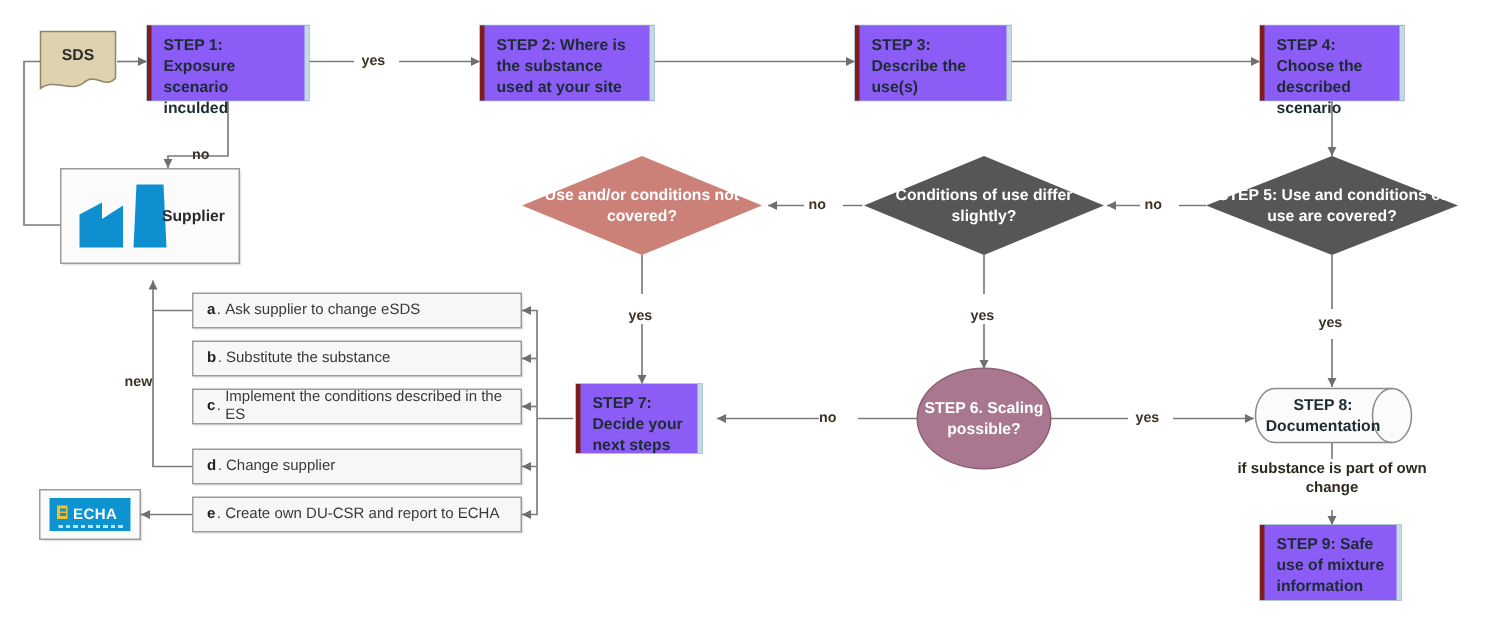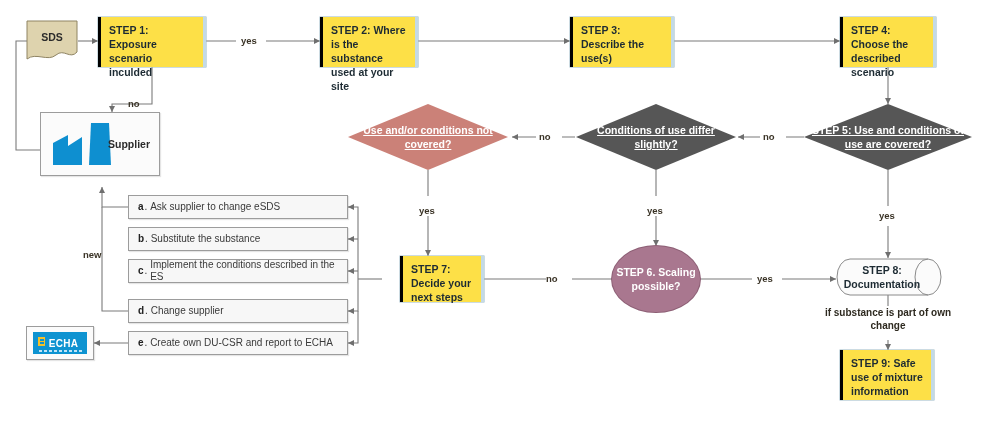--- a/index.html
+++ b/index.html
@@ -4,36 +4,36 @@
 <style>
   html,body{margin:0;padding:0;background:#ffffff;}
   body{font-family:"Liberation Sans", sans-serif;}
   #canvas{position:relative;width:1000px;height:428px;background:#ffffff;overflow:hidden;}
   #wires{position:absolute;left:0;top:0;width:1000px;height:428px;}
 
   .node{position:absolute;box-sizing:border-box;}
 
   
   .stepbox{
-    background:#fde047;
-    border-left:3px solid #000000;
+    background:#8b5cf6;
+    border-left:3px solid #7f1d1d;
     border-right:3px solid #c3dae6;
     color:#1d2b33;
     font-size:10.5px;
     font-weight:bold;
     line-height:14px;
     padding:6px 7px 4px 8px;
     box-shadow:0 0 0 0.5px #9ab7c6;
   }
 
   
   .diamond{display:flex;align-items:center;justify-content:center;}
   .diamond .dlabel{
     position:relative;z-index:2;color:#ffffff;font-size:10.5px;font-weight:bold;
-    line-height:14px;text-align:center;width:100%;text-decoration:underline;
+    line-height:14px;text-align:center;width:100%;
   }
   .dshape{position:absolute;left:0;top:0;width:100%;height:100%;z-index:1;}
 
   
   .ellipse{
     border-radius:50%;
     background:#a9778f;
     display:flex;align-items:center;justify-content:center;
     color:#ffffff;font-size:10.5px;font-weight:bold;line-height:14px;text-align:center;
     box-shadow:0 0 0 1px #8d5f75;
@@ -154,21 +154,21 @@
     <svg class="dshape" viewBox="0 0 52 42" preserveAspectRatio="none">
       <path d="M1,1 H51 V32 C44,40 38,28 30,35 C22,42 10,32 1,39 Z" fill="#ded3ae" stroke="#8f8463" stroke-width="1"></path>
     </svg>
     <span class="sdstxt">SDS</span>
   </div>
 
   <div class="node stepbox" style="left:98px;top:17px;width:108px;height:50px;">
     <span>STEP 1: Exposure scenario inculded</span>
   </div>
 
-  <div class="node stepbox" style="left:320px;top:17px;width:98px;height:50px;">
+  <div class="node stepbox" style="left:320px;top:17px;width:116px;height:50px;">
     <span>STEP 2: Where is the substance used at your site</span>
   </div>
 
   <div class="node stepbox" style="left:570px;top:17px;width:104px;height:50px;">
     <span>STEP 3: Describe the use(s)</span>
   </div>
 
   <div class="node stepbox" style="left:840px;top:17px;width:96px;height:50px;">
     <span>STEP 4: Choose the described scenario</span>
   </div>
@@ -207,21 +207,21 @@
     <svg class="dshape" viewBox="0 0 168 66" preserveAspectRatio="none">
       <polygon points="84,0 168,33 84,66 0,33" fill="#565656"></polygon>
     </svg>
     <span class="dlabel">STEP 5: Use and conditions of use are covered?</span>
   </div>
 
   <div class="node ellipse" style="left:612px;top:246px;width:88px;height:66px;">
     <span>STEP 6. Scaling possible?</span>
   </div>
 
-  <div class="node stepbox" style="left:400px;top:256px;width:84px;height:46px;">
+  <div class="node stepbox" style="left:384px;top:256px;width:84px;height:46px;">
     <span>STEP 7: Decide your next steps</span>
   </div>
 
   <div class="node cyl" style="left:836px;top:258px;width:106px;height:38px;">
     <svg class="dshape" viewBox="0 0 106 38" preserveAspectRatio="none">
       <path d="M14,1 H92 A13,18 0 0 1 92,37 H14 A13,18 0 0 1 14,1 Z" fill="#fbfbfb" stroke="#8a8a8a" stroke-width="1"></path>
       <path d="M92,1 A13,18 0 0 0 92,37" fill="none" stroke="#8a8a8a" stroke-width="1"></path>
     </svg>
     <span class="cyltxt">STEP 8: Documentation</span>
   </div>

